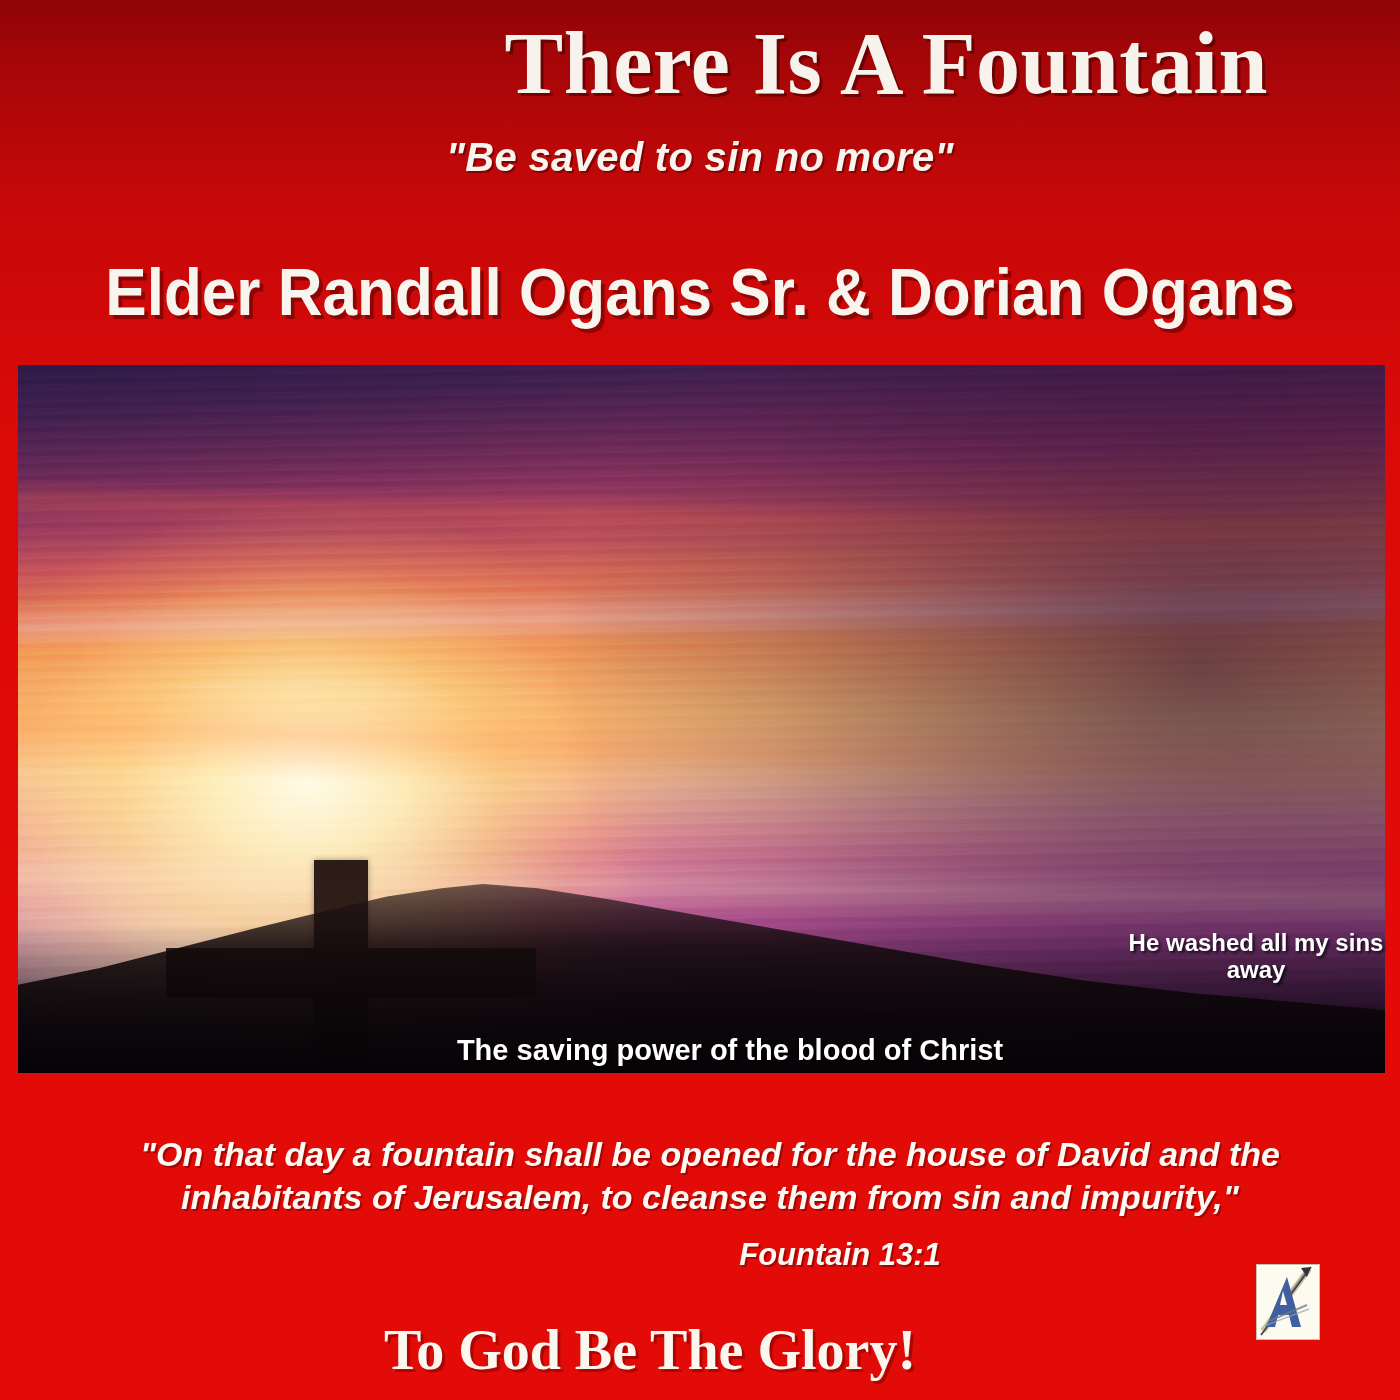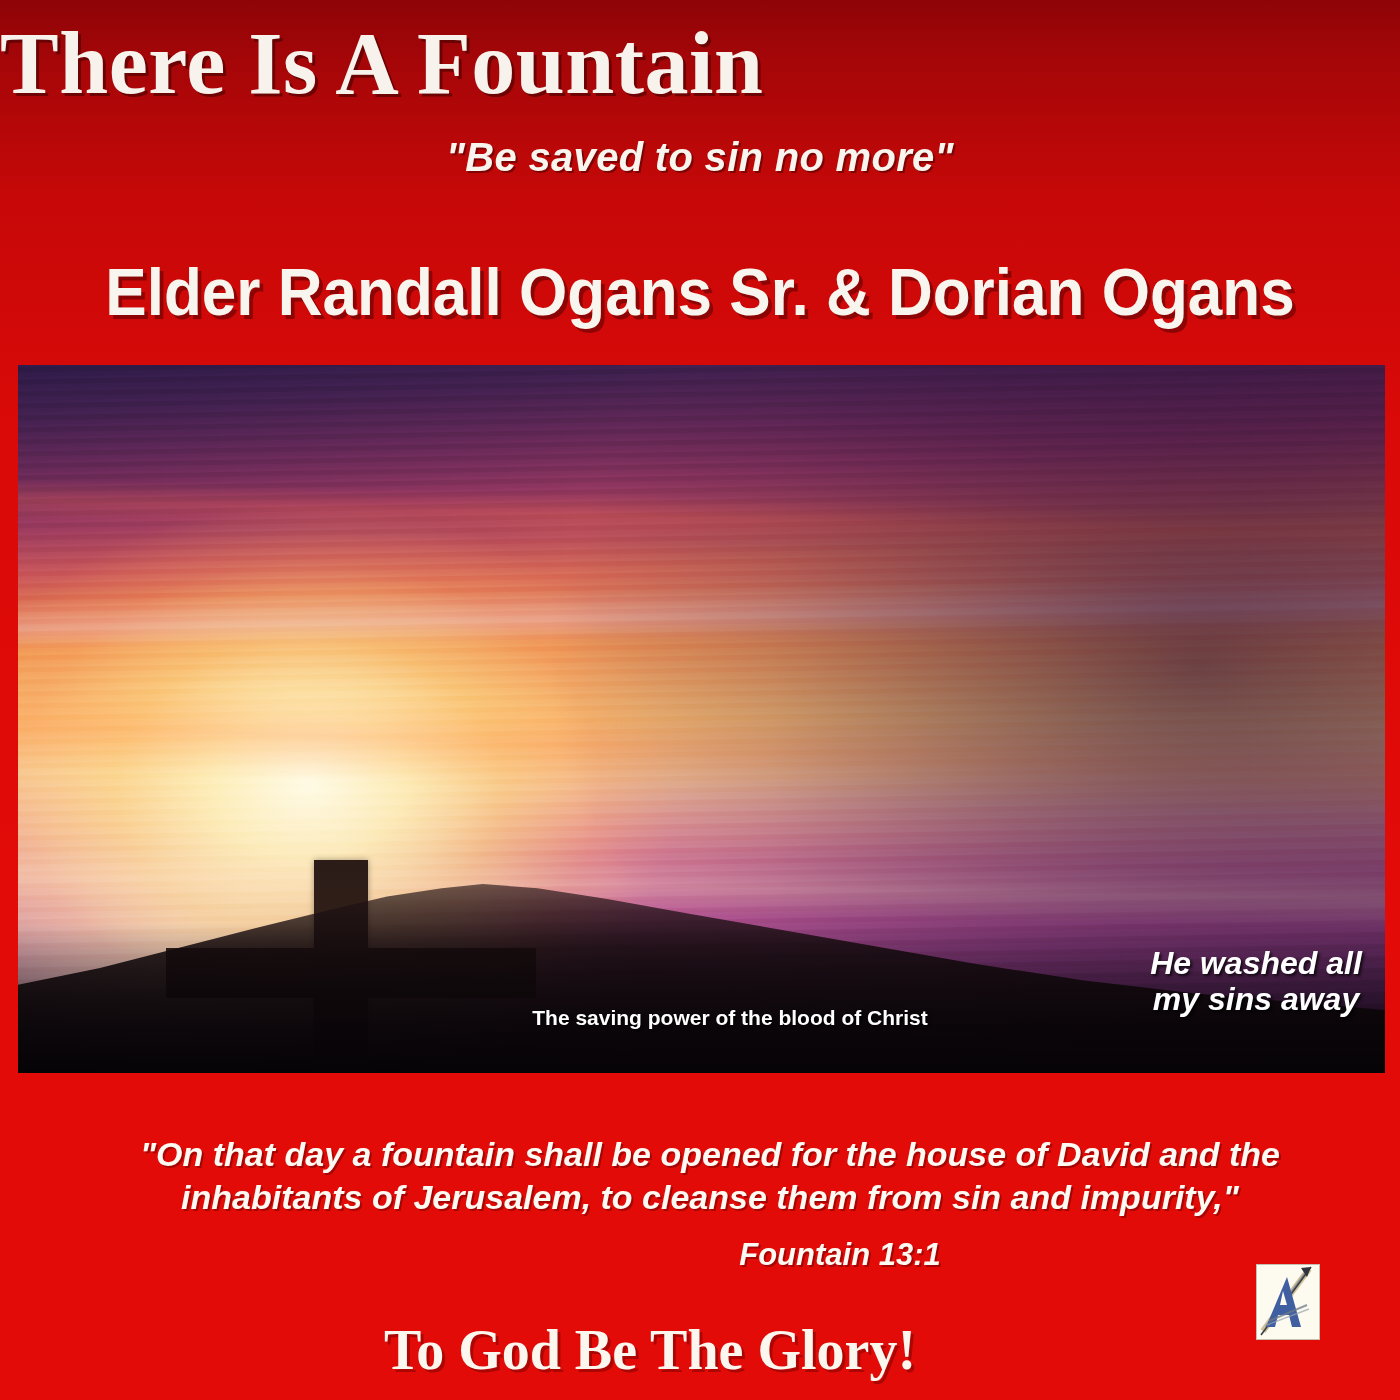--- a/index.html
+++ b/index.html
@@ -21,21 +21,21 @@
         #e20b08 1400px);
     font-family: "Liberation Sans", sans-serif;
   }
 
   
   .title {
     position: absolute;
     top: 20px;
     left: 0;
     width: 1268px;
-    text-align: left;
+    text-align: right;
     font-family: "Liberation Serif", serif;
     font-weight: bold;
     font-size: 88px;
     line-height: 1.0;
     color: #f7f3ec;
     letter-spacing: 0.5px;
     text-shadow: 3px 3px 0 rgba(60,0,0,0.55);
   }
   .subtitle {
     position: absolute;
@@ -234,33 +234,31 @@
   .cap-left {
     left: 30px;
     top: 945px;
     width: 290px;
     text-align: center;
     font-style: italic;
     font-size: 32px;
   }
   .cap-center {
     left: 390px;
-    top: 1006px;
+    top: 1034px;
     width: 680px;
     text-align: center;
-    font-size: 21px;
+    font-size: 29px;
   }
   .cap-right {
     left: 1125px;
     top: 930px;
     width: 262px;
     text-align: center;
-    font-style: italic;
-    font-size: 32px;
-    margin-top: 16px;
+    font-size: 24px;
   }
 
   
   .scripture {
     position: absolute;
     top: 1133px;
     left: 120px;
     width: 1180px;
     text-align: center;
     font-family: "Liberation Sans", sans-serif;

